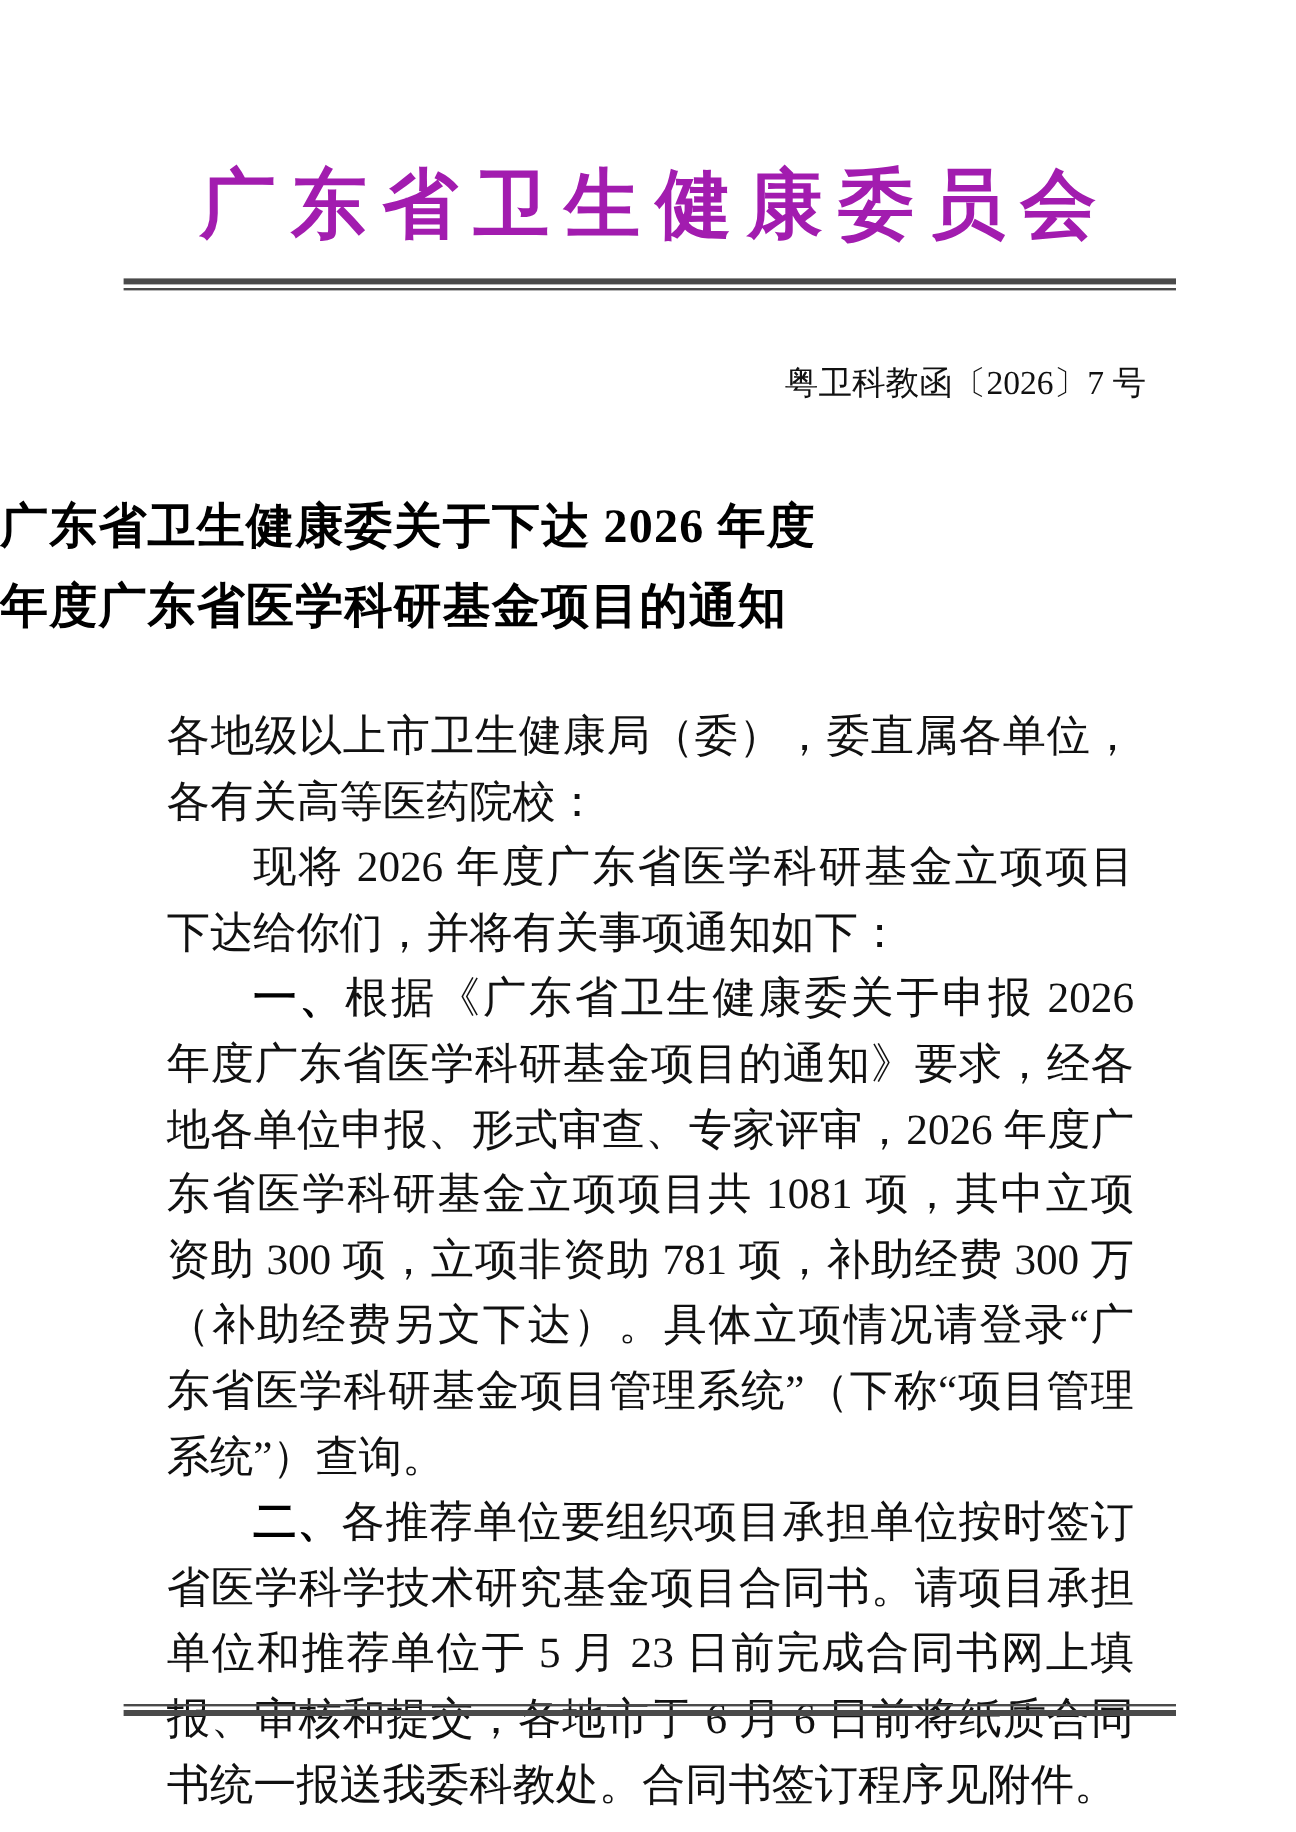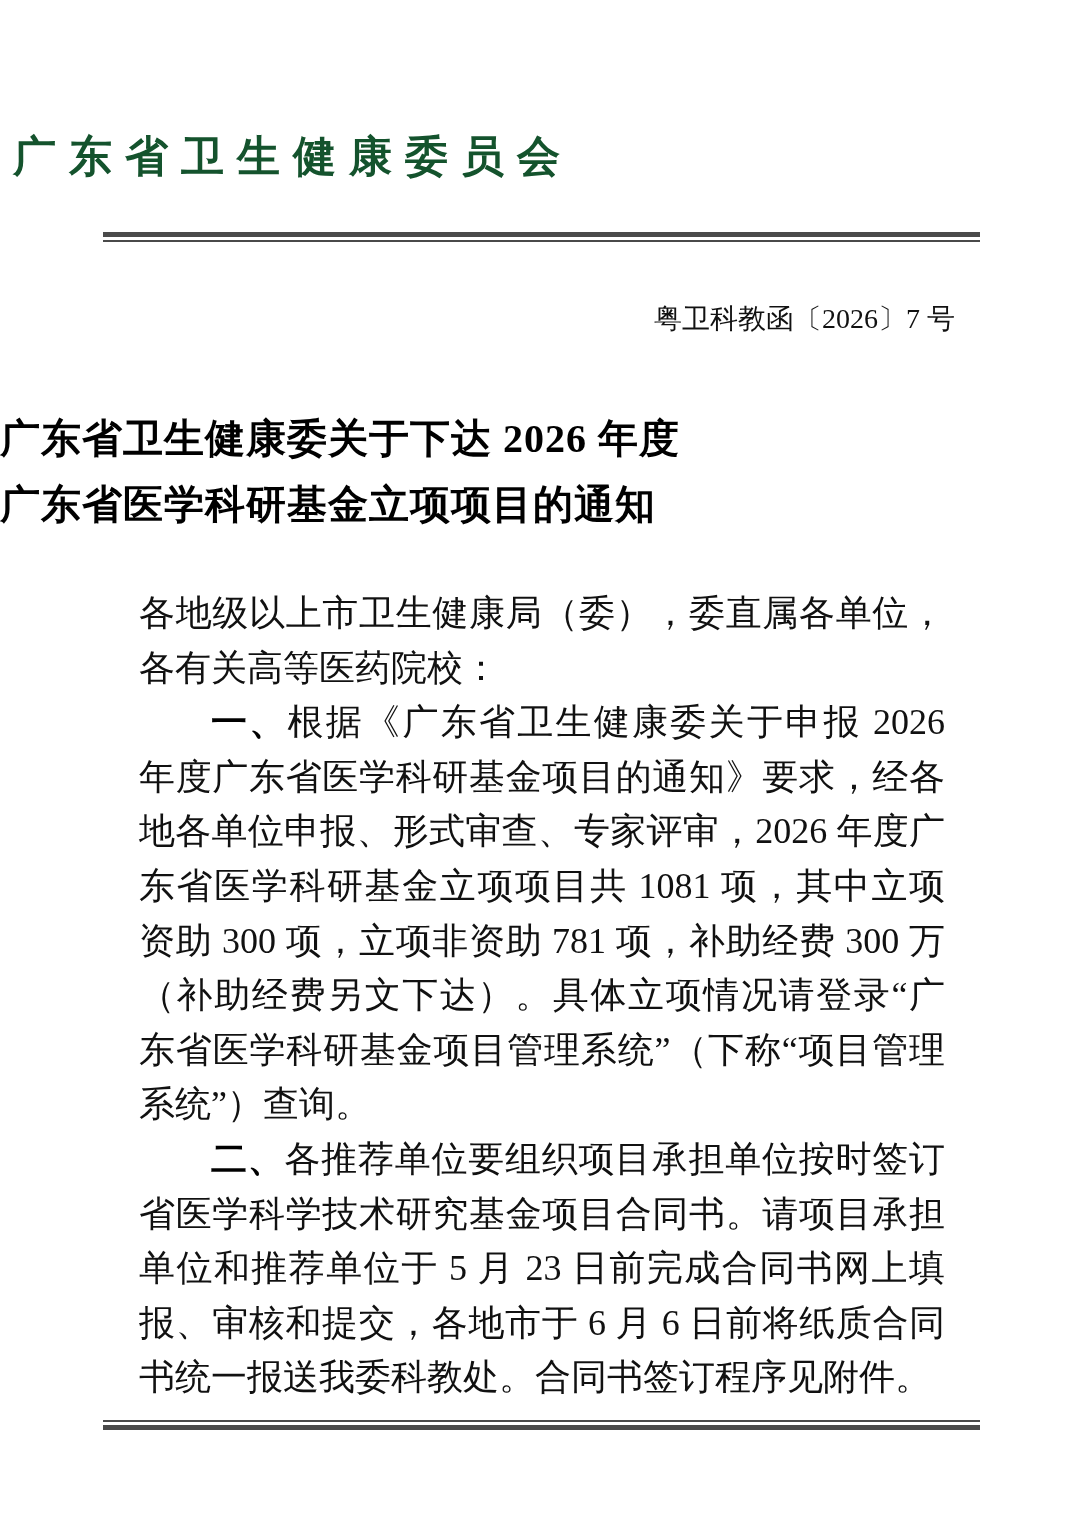--- a/index.html
+++ b/index.html
@@ -15,24 +15,24 @@
     overflow: hidden;
     font-family: "Liberation Serif", serif;
   }
 
   
   .org-title {
     position: absolute;
     top: 128px;
     left: 0;
     width: 100%;
-    text-align: left;
-    font-size: 43px;
+    text-align: center;
+    font-size: 63px;
     font-weight: bold;
-    color: #14532d;
+    color: #a21caf;
     letter-spacing: 13px;
     text-indent: 13px;
     white-space: nowrap;
   }
 
   
   .double-rule {
     position: absolute;
     left: 103px;
     width: 877px;
@@ -106,25 +106,26 @@
 
   <div class="double-rule top">
     <div class="bar-thick"></div>
     <div class="bar-thin"></div>
   </div>
 
   <div class="doc-number">粤卫科教函〔2026〕7 号</div>
 
   <div class="doc-title">
     <div>广东省卫生健康委关于下达 2026 年度</div>
-    <div>广东省医学科研基金立项项目的通知</div>
+    <div>年度广东省医学科研基金项目的通知</div>
   </div>
 
   <div class="doc-body">
     <p>各地级以上市卫生健康局（委），委直属各单位，各有关高等医药院校：</p>
+    <p class="indent">现将 2026 年度广东省医学科研基金立项项目下达给你们，并将有关事项通知如下：</p>
     <p class="indent"><span class="section-marker">一、</span><span>根据《广东省卫生健康委关于申报 2026 年度广东省医学科研基金项目的通知》要求，经各地各单位申报、形式审查、专家评审，2026 年度广东省医学科研基金立项项目共 1081 项，其中立项资助 300 项，立项非资助 781 项，补助经费 300 万（补助经费另文下达）。具体立项情况请登录“广东省医学科研基金项目管理系统”（下称“项目管理系统”）查询。</span></p>
     <p class="indent"><span class="section-marker">二、</span><span>各推荐单位要组织项目承担单位按时签订省医学科学技术研究基金项目合同书。请项目承担单位和推荐单位于 5 月 23 日前完成合同书网上填报、审核和提交，各地市于 6 月 6 日前将纸质合同书统一报送我委科教处。合同书签订程序见附件。</span></p>
   </div>
 
   <div class="double-rule bottom">
     <div class="bar-thin"></div>
     <div class="bar-thick"></div>
   </div>
 
 </div>

